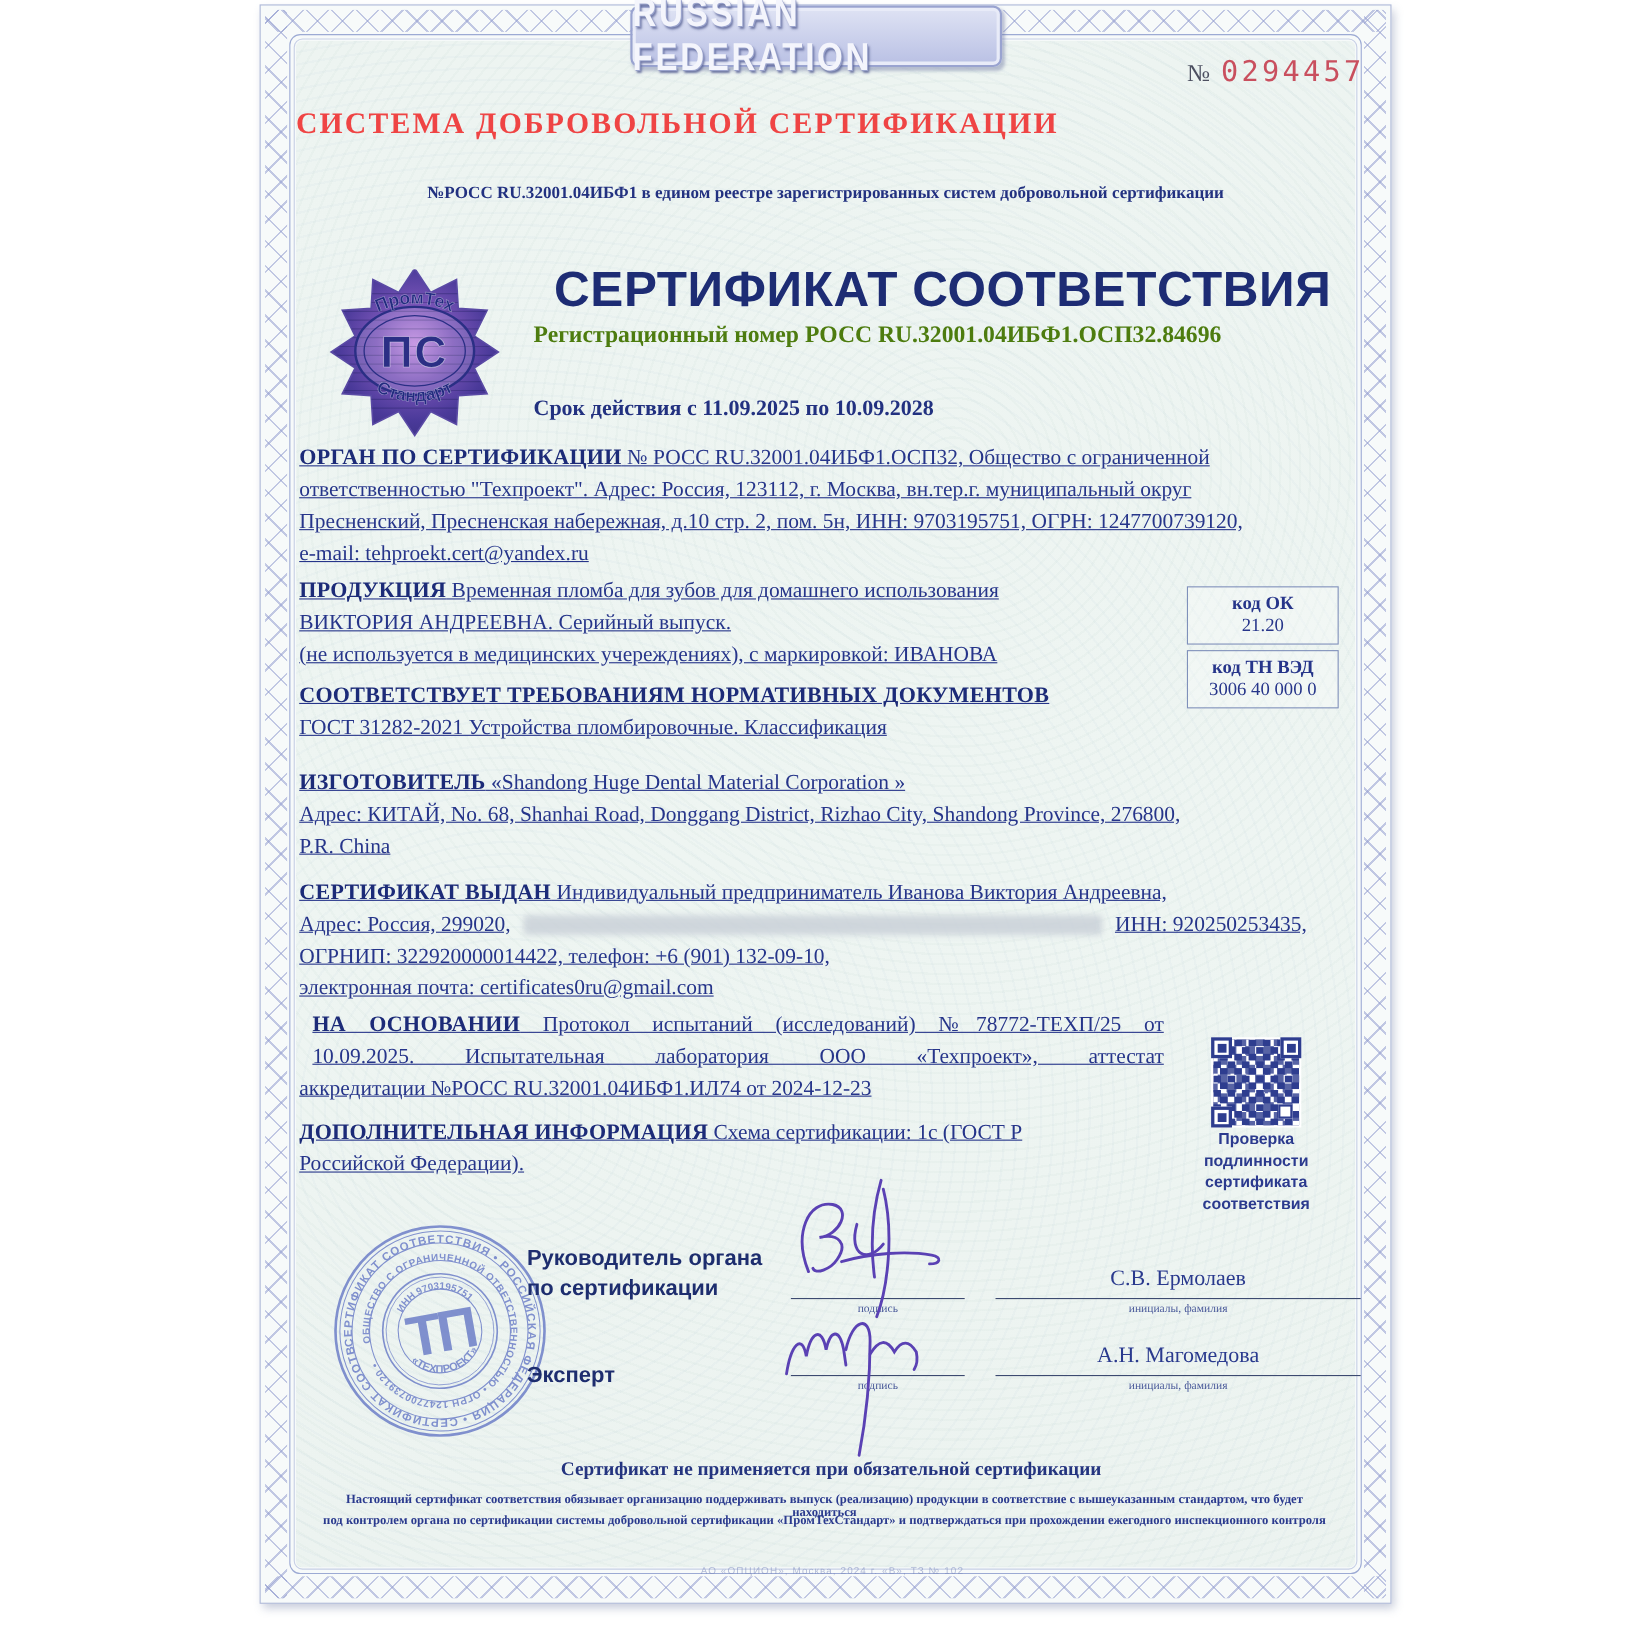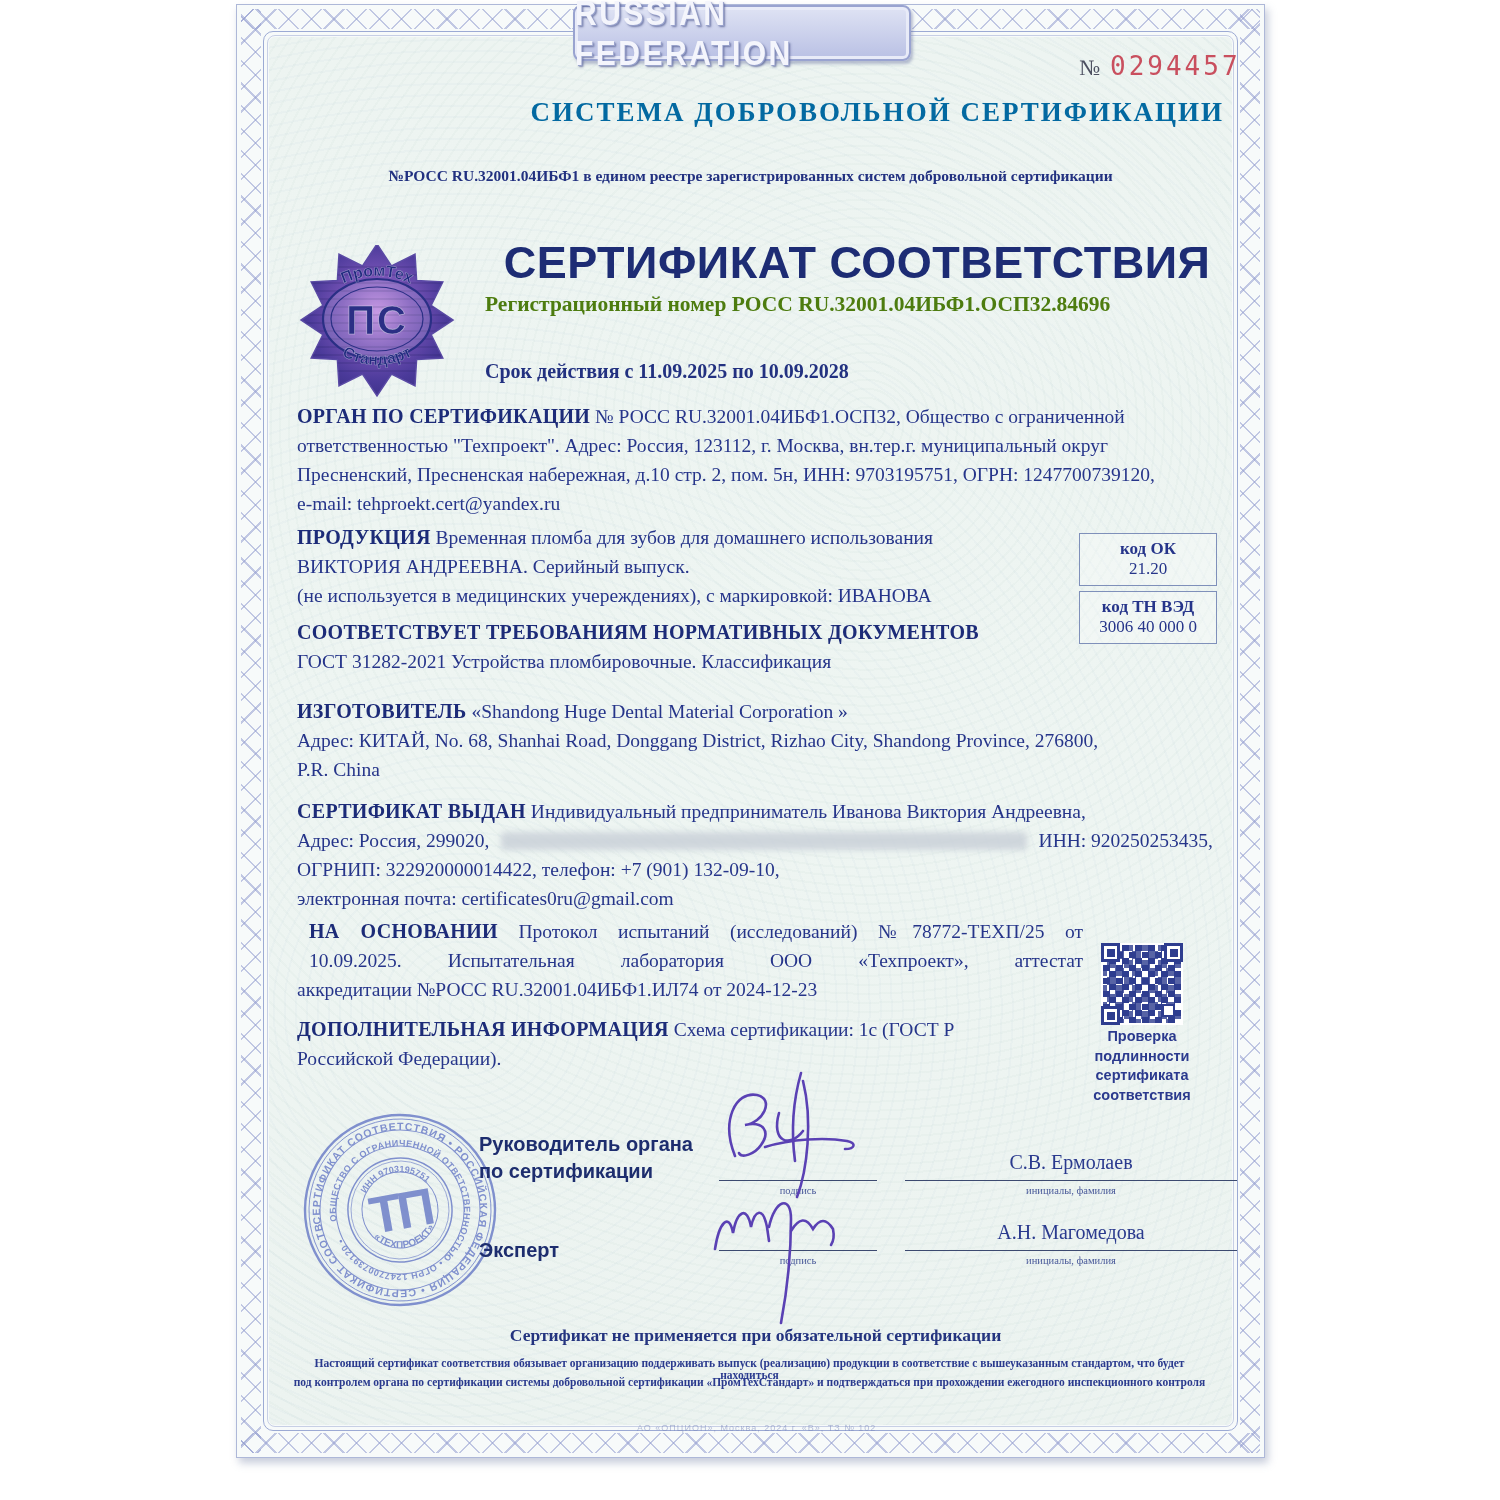--- a/index.html
+++ b/index.html
@@ -15,36 +15,36 @@
   .zz-b{left:4px;right:4px;bottom:4px;height:20px;}
   .zz-l{top:4px;bottom:4px;left:4px;width:20px;}
   .zz-r{top:4px;bottom:4px;right:4px;width:20px;}
   .frame{position:absolute;inset:26px;border:1.5px solid rgba(140,155,205,.85);border-radius:10px;}
   .frame2{position:absolute;inset:30px;border:1px solid rgba(140,155,205,.45);border-radius:8px;}
   .tint{position:absolute;inset:32px;border-radius:6px;
         background:
          repeating-radial-gradient(circle at 62% 28%,rgba(120,165,150,.045) 0 2px,transparent 2px 9px),
          repeating-radial-gradient(circle at 20% 70%,rgba(110,150,190,.04) 0 2px,transparent 2px 11px),
          linear-gradient(180deg,#edf4f1 0%,#eef5f2 55%,#ecf3f0 100%);}
-  .sec{position:absolute;left:60px;width:912px;font:19.5px/29px "Liberation Serif",serif;color:#26358a;}
+  .sec{position:absolute;left:35px;width:912px;font:19.5px/29px "Liberation Serif",serif;color:#26358a;text-decoration:underline;}
   .sec .lbl{font-weight:bold;color:#1c2b78;letter-spacing:.3px;font-size:20px;}
   .ln{white-space:nowrap;}
   .just{text-align:justify;text-align-last:justify;margin-left:12px;}
   
   .plaque{position:absolute;left:336px;top:0;width:334px;height:52px;border-radius:8px;
           background:linear-gradient(180deg,#dfe3f4,#b9c0e4);border:2px solid #99a3d0;
           box-shadow:inset 0 0 0 3px #e8ebf8,2px 3px 3px rgba(110,120,165,.45);
           display:flex;align-items:center;justify-content:center;}
   .plaque span{font:bold 30px "Liberation Sans",sans-serif;letter-spacing:2.5px;color:#f4f5fc;
           transform:scaleY(1.18);text-shadow:1px 1px 0 #9aa3cc,2px 2px 2px rgba(90,100,150,.85);}
   .docnum{position:absolute;left:842px;top:46px;display:flex;gap:10px;align-items:baseline;}
   .docnum .ns{font:22px "Liberation Serif",serif;color:#4c4f60;}
   .docnum .nd{font:26px "DejaVu Sans Mono",monospace;color:#c94f5e;letter-spacing:3px;}
-  .sys1{position:absolute;left:32px;right:40px;top:92px;text-align:right;
-        font:bold 27px "Liberation Serif",serif;letter-spacing:2px;color:#0369a1;}
+  .sys1{position:absolute;left:32px;right:40px;top:92px;text-align:left;
+        font:bold 27px "Liberation Serif",serif;letter-spacing:2px;color:#ef4444;}
   .sys2{position:absolute;left:40px;right:40px;top:126px;text-align:center;
         font:bold 26px "Liberation Serif",serif;letter-spacing:2px;color:#223180;}
   .registry{position:absolute;left:30px;right:30px;top:162px;text-align:center;
         font:bold 15.5px "Liberation Serif",serif;color:#223180;}
   .title{position:absolute;left:260px;width:720px;top:232px;text-align:center;
         font:bold 45px "Liberation Sans",sans-serif;letter-spacing:.5px;color:#1d2c74;}
   .regline{position:absolute;left:248px;top:287px;font:bold 21.5px "Liberation Serif",serif;color:#4d7c0f;text-align:right;}
   .validity{position:absolute;left:248px;top:355px;font:bold 20px "Liberation Serif",serif;color:#223180;}
   
   .codebox{position:absolute;left:842px;width:132px;border:1.5px solid #7f90ba;background:rgba(255,255,255,.25);
@@ -176,21 +176,21 @@
     <div class="ln">P.R. China</div>
   </div>
 
   <div class="sec" style="top:792px;width:916px">
     <div class="ln"><span class="lbl">СЕРТИФИКАТ ВЫДАН</span><span> Индивидуальный предприниматель Иванова Виктория Андреевна,</span></div>
     <div class="l2flex">
       <span>Адрес: Россия, 299020,</span>
       <div class="blurbox"></div>
       <span>ИНН: 920250253435,</span>
     </div>
-    <div class="ln">ОГРНИП: 322920000014422, телефон: +7 (901) 132-09-10,</div>
+    <div class="ln">ОГРНИП: 322920000014422, телефон: +6 (901) 132-09-10,</div>
     <div class="ln">электронная почта: certificates0ru@gmail.com</div>
   </div>
 
   <div class="sec" style="top:912px;width:786px">
     <div class="just"><span class="lbl">НА ОСНОВАНИИ</span><span> Протокол испытаний (исследований) №78772-ТЕХП/25 от</span></div>
     <div class="just">10.09.2025. Испытательная лаборатория ООО «Техпроект», аттестат</div>
     <div class="ln">аккредитации №РОСС RU.32001.04ИБФ1.ИЛ74 от 2024-12-23</div>
   </div>
 
   <div class="sec" style="top:1010px;width:756px">

